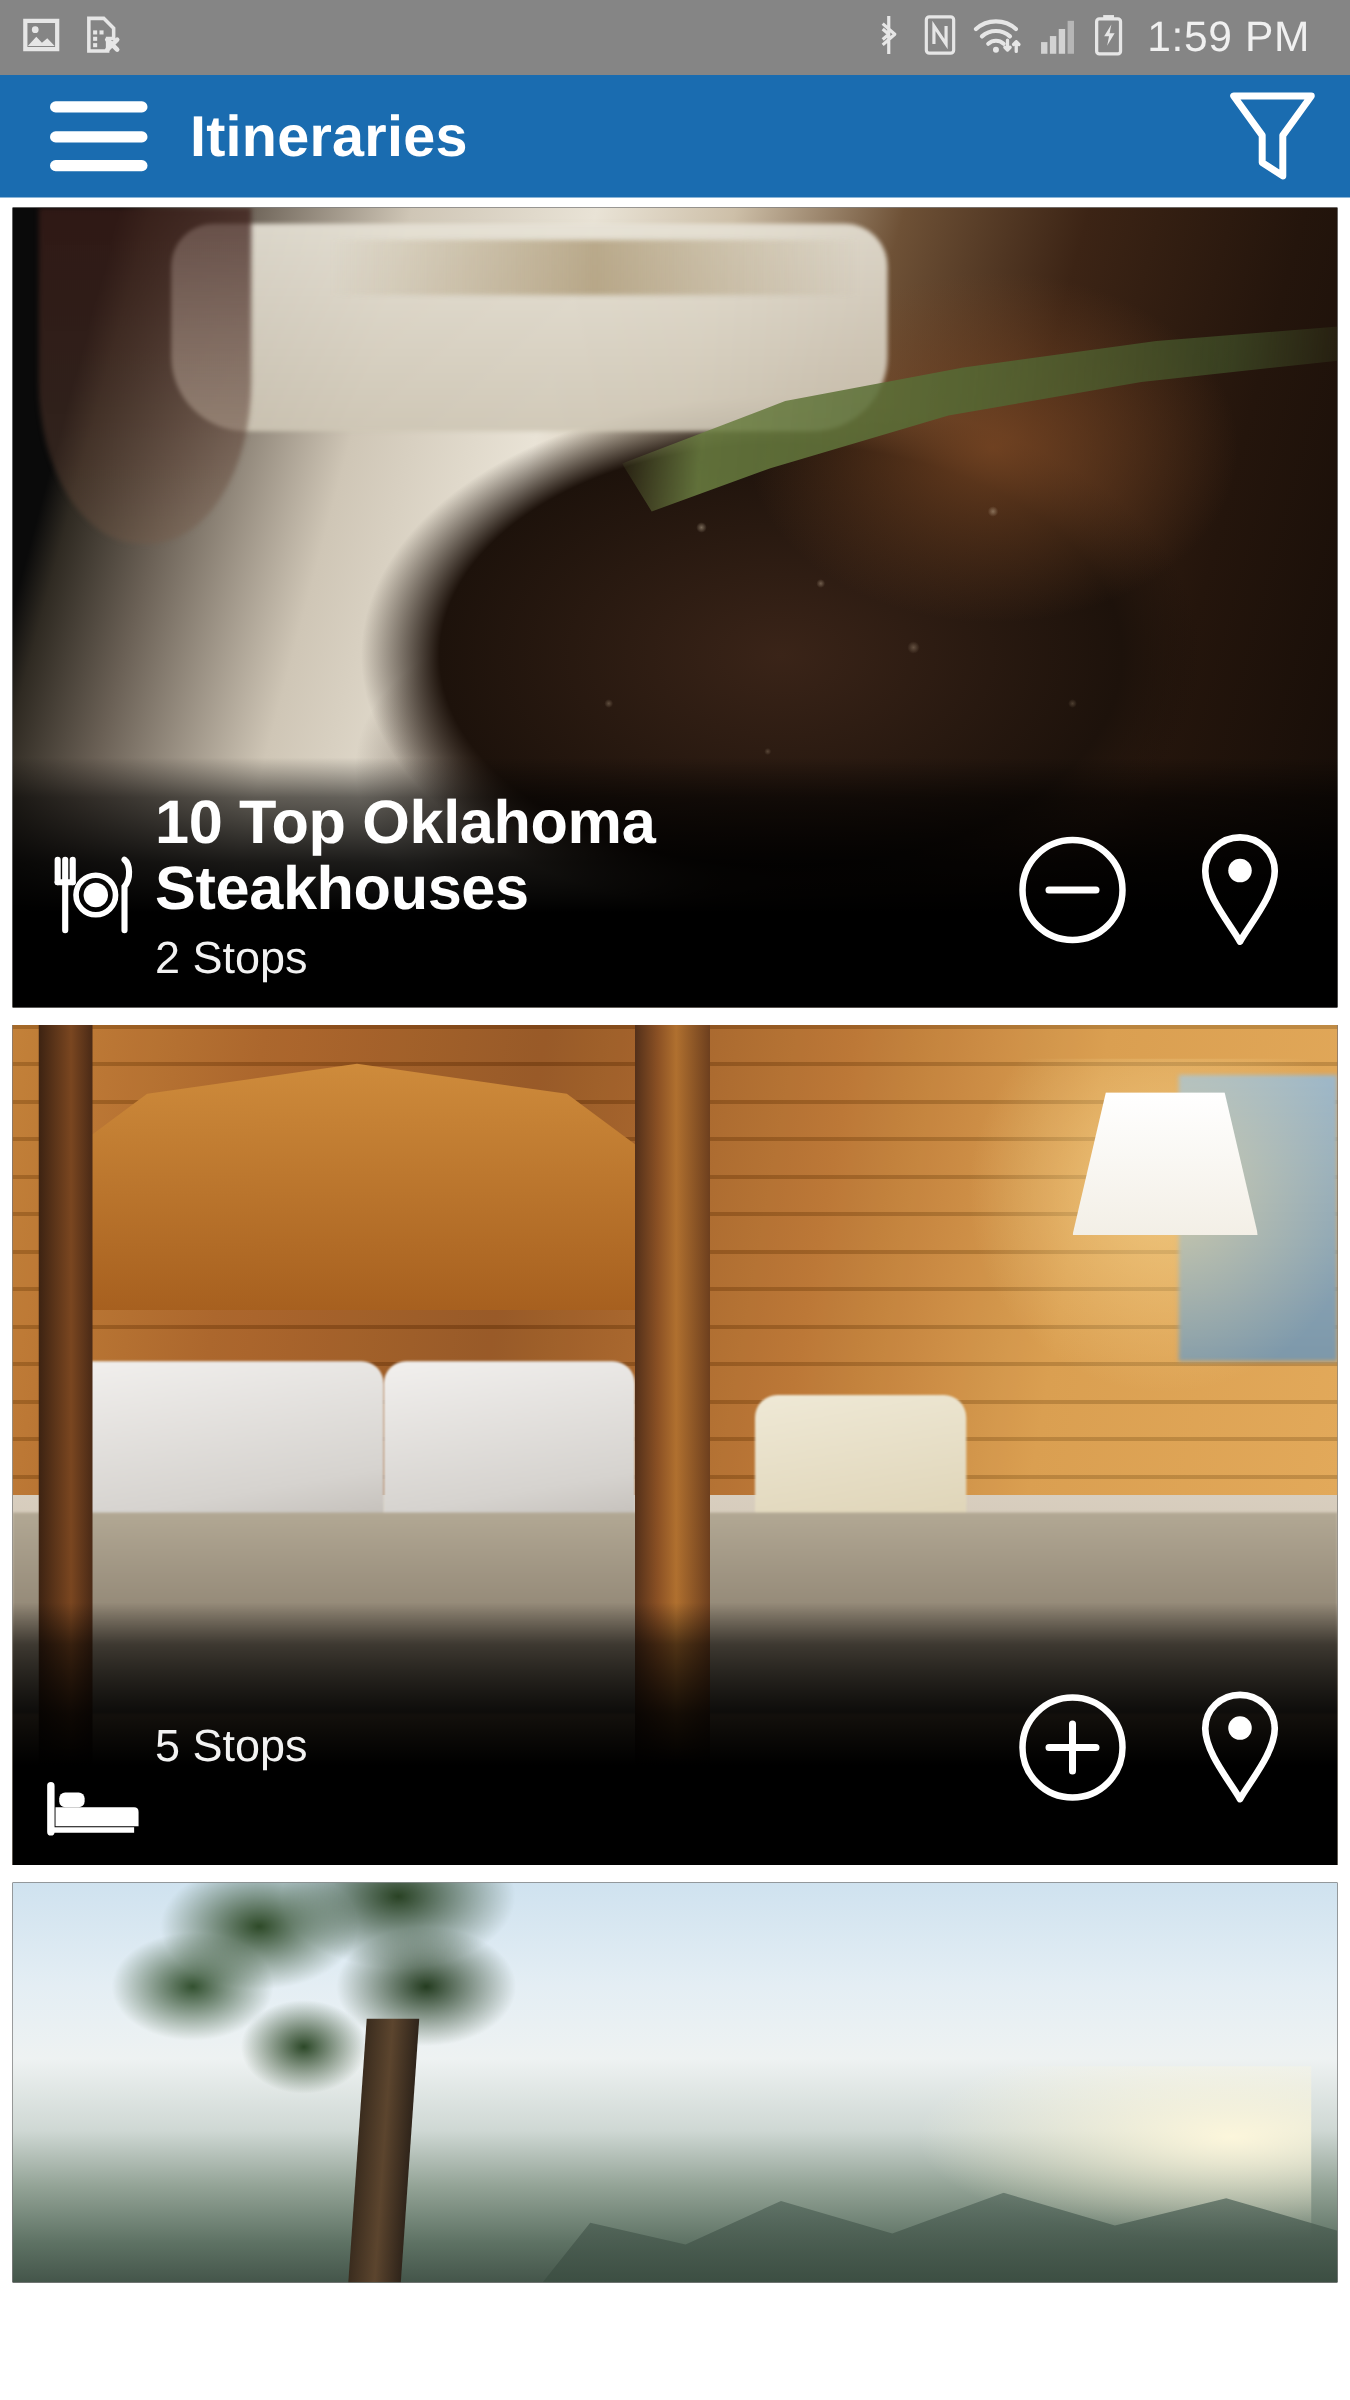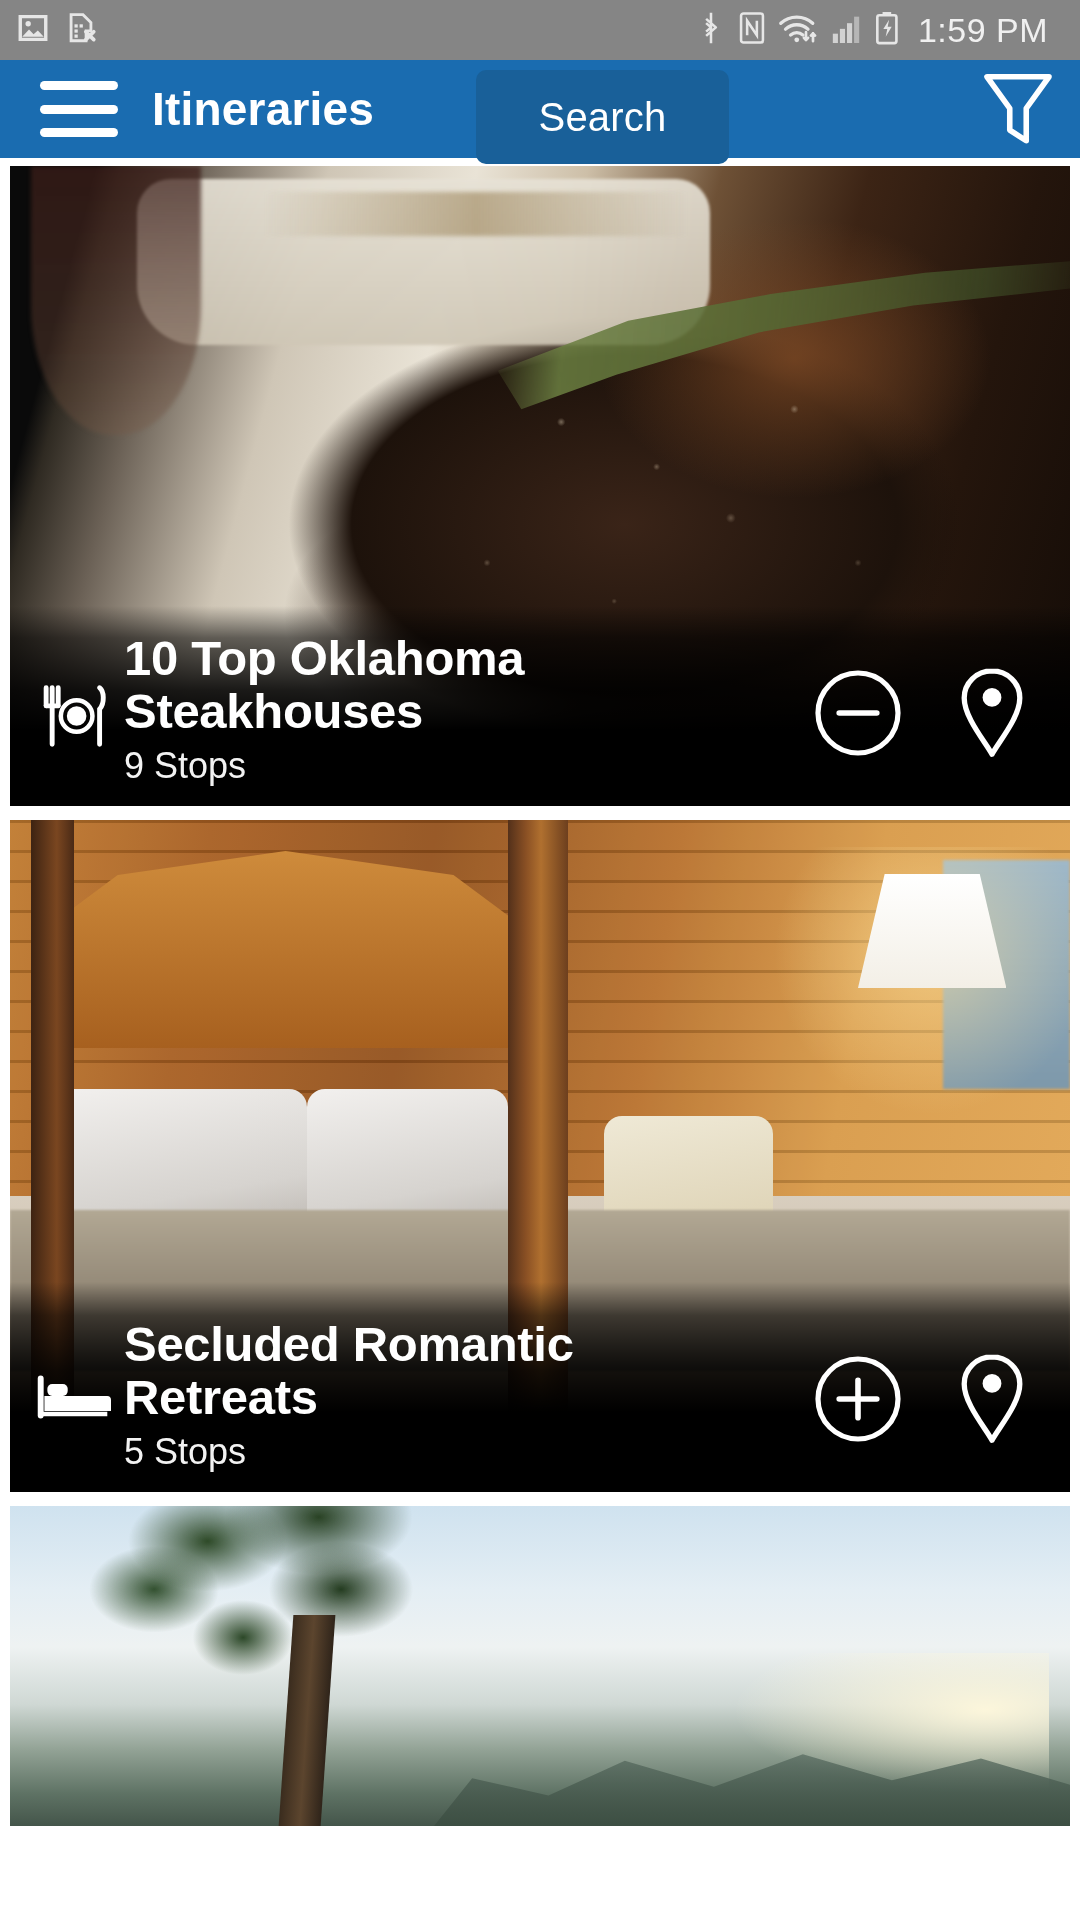--- a/index.html
+++ b/index.html
@@ -350,23 +350,20 @@
 </div>
 
 <div class="app-bar">
   <div class="hamburger">
     <span></span>
       <span></span>
       <span></span>
   </div>
   <div class="app-title">Itineraries</div>
 
-  <div class="search-btn">
-    <span class="search-btn-label">Search</span>
-  </div>
 
   <div class="filter-btn">
     <svg width="74" height="80" viewBox="0 0 30 33">
       <path d="M2.2 3.2h25.6L18.4 16.2v13.4l-6.8-4.4V16.2z" fill="none" stroke="#ffffff" stroke-width="2.3" stroke-linejoin="round"></path>
     </svg>
   </div>
 </div>
 
 <div class="list">
 
@@ -385,21 +382,21 @@
           <svg width="72" height="64" viewBox="0 0 38 34">
             <path d="M4.2 2v9.6M7.4 2v9.6M10.6 2v9.6M7.4 11.6v20.4" stroke="#ffffff" stroke-width="2.6" stroke-linecap="round" fill="none"></path>
             <path d="M4.2 11.6h6.4" stroke="#ffffff" stroke-width="2.6" fill="none" stroke-linecap="round"></path>
             <circle cx="20.4" cy="17" r="8.4" fill="none" stroke="#ffffff" stroke-width="2.4"></circle>
             <circle cx="20.4" cy="17" r="5.2" fill="#ffffff"></circle>
             <path d="M32.6 2c2.4 1.8 2.8 8.2 0 11.4V32" stroke="#ffffff" stroke-width="2.6" fill="none" stroke-linecap="round"></path>
           </svg>
         </div>
         <div class="ov-texts">
           <div class="ov-title">10 Top Oklahoma Steakhouses</div>
-          <div class="ov-sub">9 Stops</div>
+          <div class="ov-sub">2 Stops</div>
         </div>
       </div>
 
       <div class="ov-actions">
         <span class="round-btn">
           <svg width="88" height="88" viewBox="0 0 44 44">
             <circle cx="22" cy="22" r="20" fill="none" stroke="#ffffff" stroke-width="2.6"></circle>
             <path d="M12.6 22h18.8" stroke="#ffffff" stroke-width="2.8" stroke-linecap="round"></path>
           </svg>
         </span>
@@ -432,21 +429,20 @@
       <div class="ov-left">
         <div class="cat-icon">
           <svg width="74" height="54" viewBox="0 0 40 28">
             <path d="M2 4v20" stroke="#ffffff" stroke-width="3.2" stroke-linecap="round"></path>
             <path d="M2 22h36v2.4H2z" fill="#ffffff"></path>
             <path d="M4 13.4h34c1.2 0 2 .9 2 2v6.2H4z" fill="#ffffff"></path>
             <rect x="5.6" y="7" width="11" height="6.4" rx="2.6" fill="#ffffff"></rect>
           </svg>
         </div>
         <div class="ov-texts">
-          <div class="ov-title">Secluded Romantic Retreats</div>
           <div class="ov-sub">5 Stops</div>
         </div>
       </div>
 
       <div class="ov-actions">
         <span class="round-btn">
           <svg width="88" height="88" viewBox="0 0 44 44">
             <circle cx="22" cy="22" r="20" fill="none" stroke="#ffffff" stroke-width="2.6"></circle>
             <path d="M12.6 22h18.8M22 12.6v18.8" stroke="#ffffff" stroke-width="2.8" stroke-linecap="round"></path>
           </svg>

